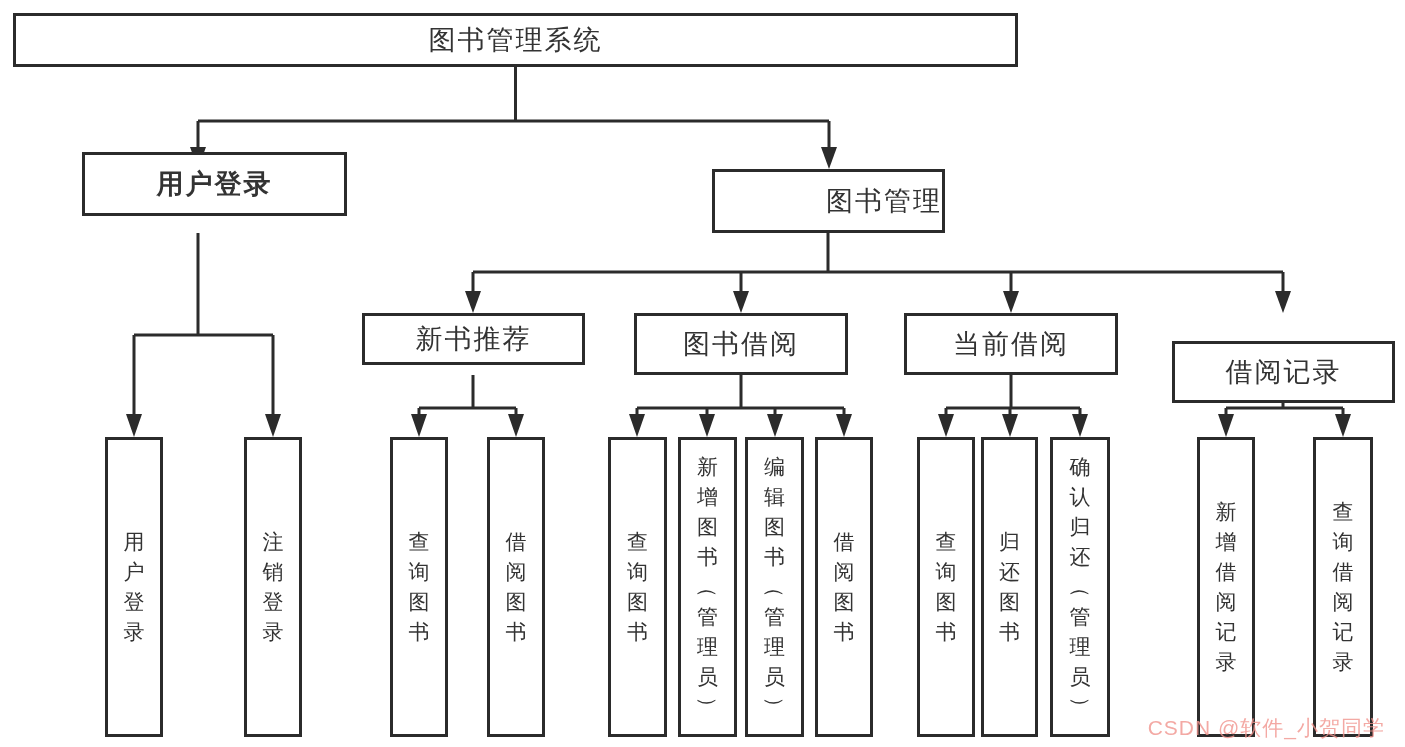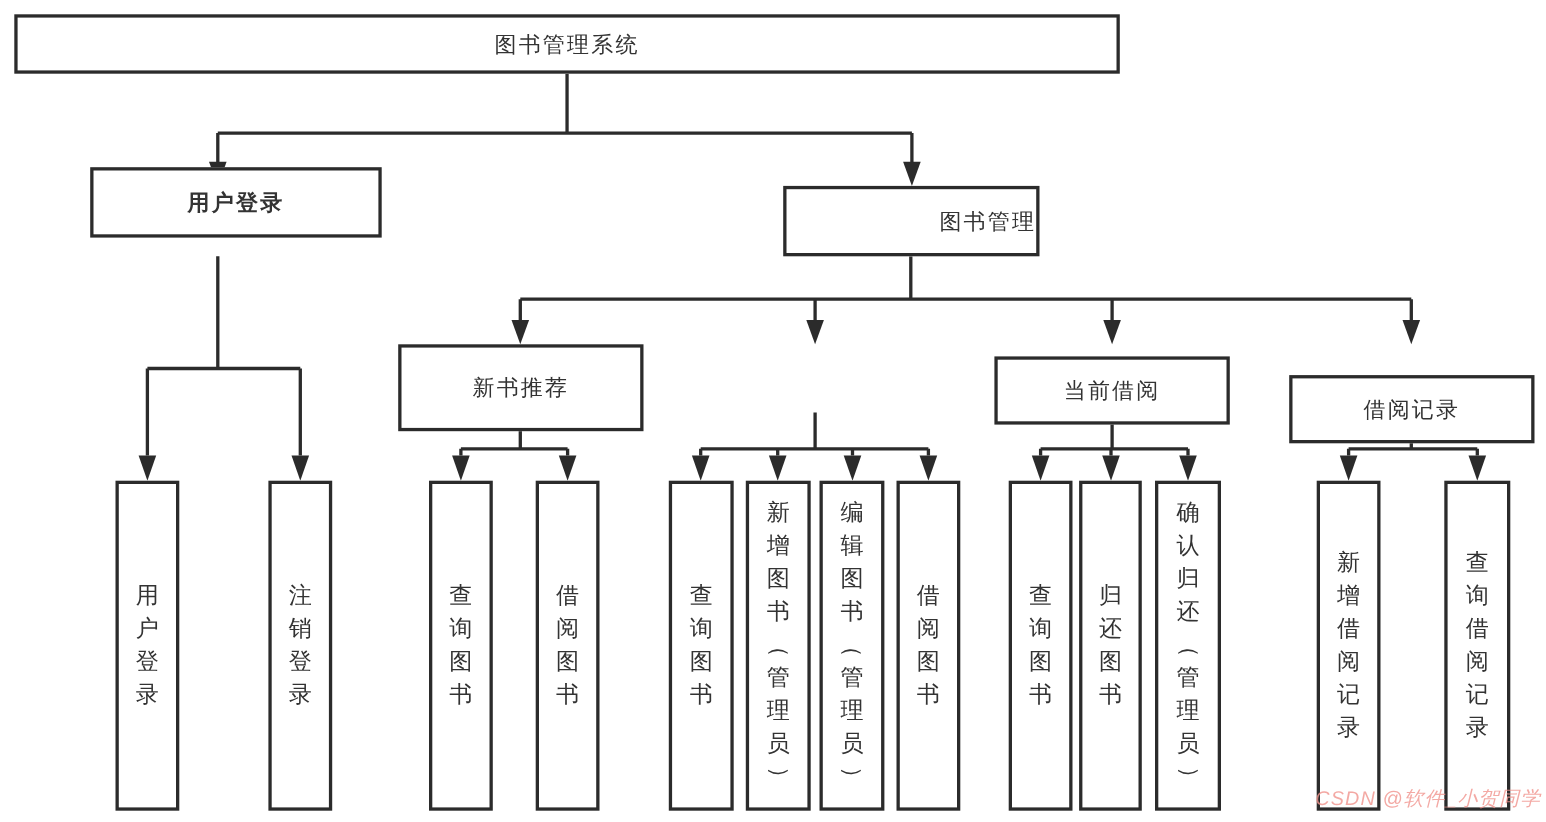--- a/index.html
+++ b/index.html
@@ -33,21 +33,21 @@
     position:absolute;
     box-sizing:border-box;
     background:var(--box-fill);
     border:3px solid var(--box-border);
     display:flex;
     align-items:center;
     justify-content:center;
     color:var(--text);
   }
   .node .hlabel{
-    font-size:20px;
+    font-size:27px;
     letter-spacing:2px;
     white-space:nowrap;
   }
   
   .vtext{
     display:flex;
     flex-direction:column;
     align-items:center;
     justify-content:center;
     font-size:21px;
@@ -57,48 +57,47 @@
     line-height:30px;
     text-align:center;
   }
   .vtext div.rot{
     transform:rotate(90deg);
   }
   
   .n-root     {left:13px;  top:13px;  width:1005px; height:54px;}
   .n-login    {left:82px;  top:152px; width:265px;  height:64px;font-weight:bold;}
   .n-manage   {left:712px; top:169px; width:233px;  height:64px;justify-content:flex-end;}
-  .n-recommend{left:362px; top:313px; width:223px;  height:79px;}
+  .n-recommend{left:362px; top:313px; width:223px;  height:52px;}
   .n-borrow   {left:634px; top:313px; width:214px;  height:62px;}
-  .n-current  {left:904px; top:324px; width:214px;  height:62px;}
+  .n-current  {left:904px; top:313px; width:214px;  height:62px;}
   .n-records  {left:1172px;top:313px; width:223px;  height:62px;margin-top:28px;}
   .n-l1 {left:105px; top:437px; width:58px; height:300px;}
   .n-l2 {left:244px; top:437px; width:58px; height:300px;}
   .n-l3 {left:390px; top:437px; width:58px; height:300px;}
   .n-l4 {left:487px; top:437px; width:58px; height:300px;}
   .n-l5 {left:608px; top:437px; width:59px; height:300px;}
   .n-l6 {left:678px; top:437px; width:59px; height:300px;}
   .n-l7 {left:745px; top:437px; width:59px; height:300px;}
   .n-l8 {left:815px; top:437px; width:58px; height:300px;}
   .n-l9 {left:917px; top:437px; width:58px; height:300px;}
   .n-l10{left:981px; top:437px; width:57px; height:300px;}
   .n-l11{left:1050px;top:437px; width:60px; height:300px;}
   .n-l12{left:1197px;top:437px; width:58px; height:300px;}
   .n-l13{left:1313px;top:437px; width:60px; height:300px;}
   .watermark{
     position:absolute;
-    right:4px;
+    right:20px;
     top:714px;
-    font-size:18px;
+    font-size:21px;
     letter-spacing:1px;
     color:var(--watermark);
     opacity:0.8;
     white-space:nowrap;
     z-index:5;
-    font-style:italic;
   }
 </style>
 </head>
 <body>
 
 <div class="canvas">
 
   <svg class="wires" viewBox="0 0 1405 747" xmlns="http://www.w3.org/2000/svg">
     <g stroke="#2b2b2b" stroke-width="3" fill="none">
 
@@ -146,20 +145,23 @@
   <div class="node n-login">
     <span class="hlabel">用户登录</span>
   </div>
   <div class="node n-manage">
     <span class="hlabel">图书管理</span>
   </div>
 
   <div class="node n-recommend">
     <span class="hlabel">新书推荐</span>
   </div>
+  <div class="node n-borrow">
+    <span class="hlabel">图书借阅</span>
+  </div>
   <div class="node n-current">
     <span class="hlabel">当前借阅</span>
   </div>
   <div class="node n-records">
     <span class="hlabel">借阅记录</span>
   </div>
 
   <div class="node n-l1 vtext">
       <div>用</div>
       <div>户</div>

